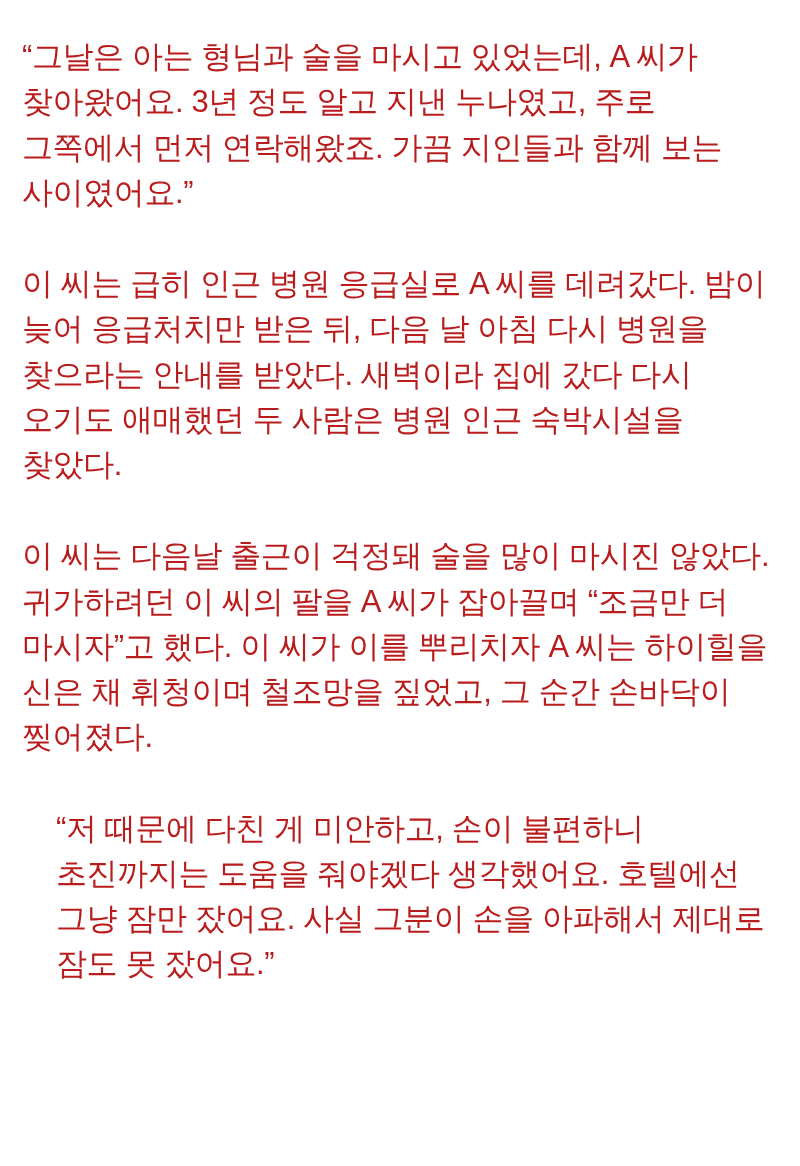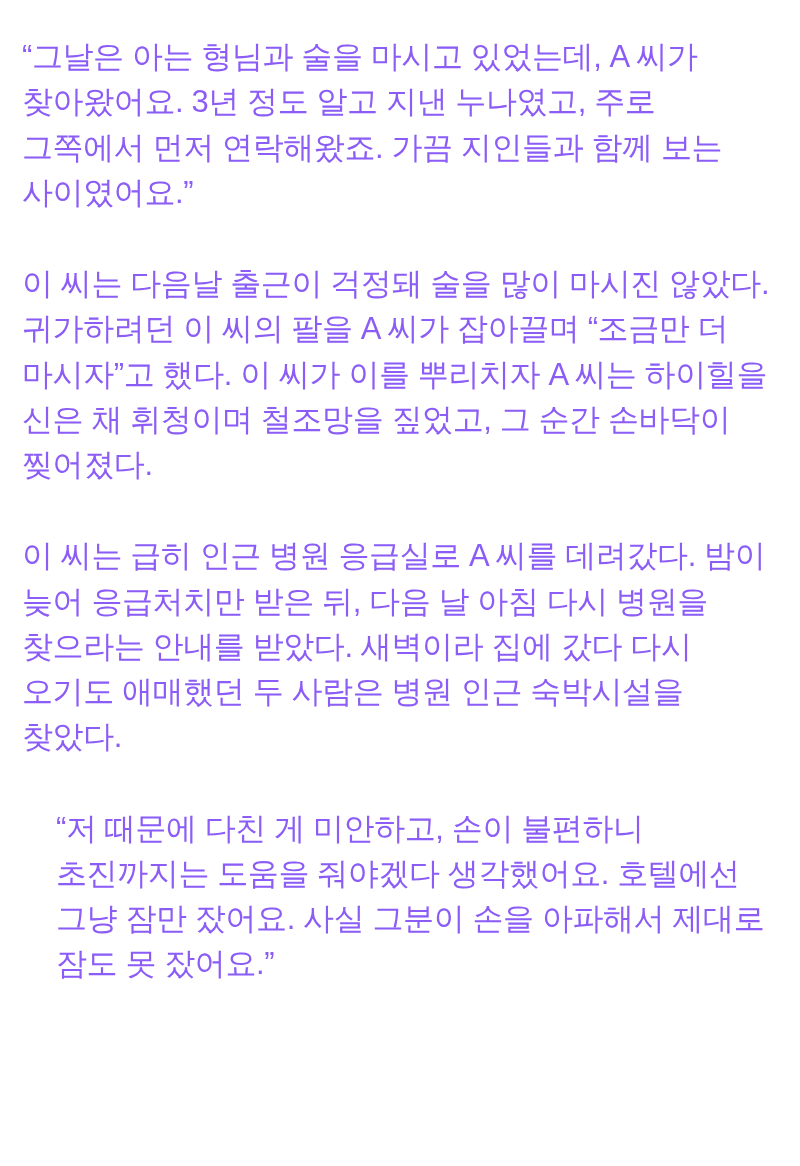--- a/index.html
+++ b/index.html
@@ -16,35 +16,35 @@
   }
   .article {
     box-sizing: border-box;
     width: 800px;
     padding: 34px 28px 24px 22px;
   }
   .para {
     font-size: 31px;
     line-height: 1.46;
     letter-spacing: -0.4px;
-    color: #8b5cf6;
+    color: #b91c1c;
     margin: 0 0 46px 0;
     word-break: keep-all;
     white-space: pre-wrap;
     font-weight: 400;
   }
   .para:last-child {
     margin-bottom: 0;
     margin-left: 34px;
   }
   .para.quote {
     font-weight: 400;
   }
 </style>
 </head>
 <body>
 
 <div class="article">
   <p class="para quote">“그날은 아는 형님과 술을 마시고 있었는데, A 씨가 찾아왔어요. 3년 정도 알고 지낸 누나였고, 주로 그쪽에서 먼저 연락해왔죠. 가끔 지인들과 함께 보는 사이였어요.”</p>
+  <p class="para">이 씨는 급히 인근 병원 응급실로 A 씨를 데려갔다. 밤이 늦어 응급처치만 받은 뒤, 다음 날 아침 다시 병원을 찾으라는 안내를 받았다. 새벽이라 집에 갔다 다시 오기도 애매했던 두 사람은 병원 인근 숙박시설을 찾았다.</p>
   <p class="para">이 씨는 다음날 출근이 걱정돼 술을 많이 마시진 않았다. 귀가하려던 이 씨의 팔을 A 씨가 잡아끌며 “조금만 더 마시자”고 했다. 이 씨가 이를 뿌리치자 A 씨는 하이힐을 신은 채 휘청이며 철조망을 짚었고, 그 순간 손바닥이 찢어졌다.</p>
-  <p class="para">이 씨는 급히 인근 병원 응급실로 A 씨를 데려갔다. 밤이 늦어 응급처치만 받은 뒤, 다음 날 아침 다시 병원을 찾으라는 안내를 받았다. 새벽이라 집에 갔다 다시 오기도 애매했던 두 사람은 병원 인근 숙박시설을 찾았다.</p>
   <p class="para quote">“저 때문에 다친 게 미안하고, 손이 불편하니 초진까지는 도움을 줘야겠다 생각했어요. 호텔에선 그냥 잠만 잤어요. 사실 그분이 손을 아파해서 제대로 잠도 못 잤어요.”</p>
 </div>
 
 </body></html>

